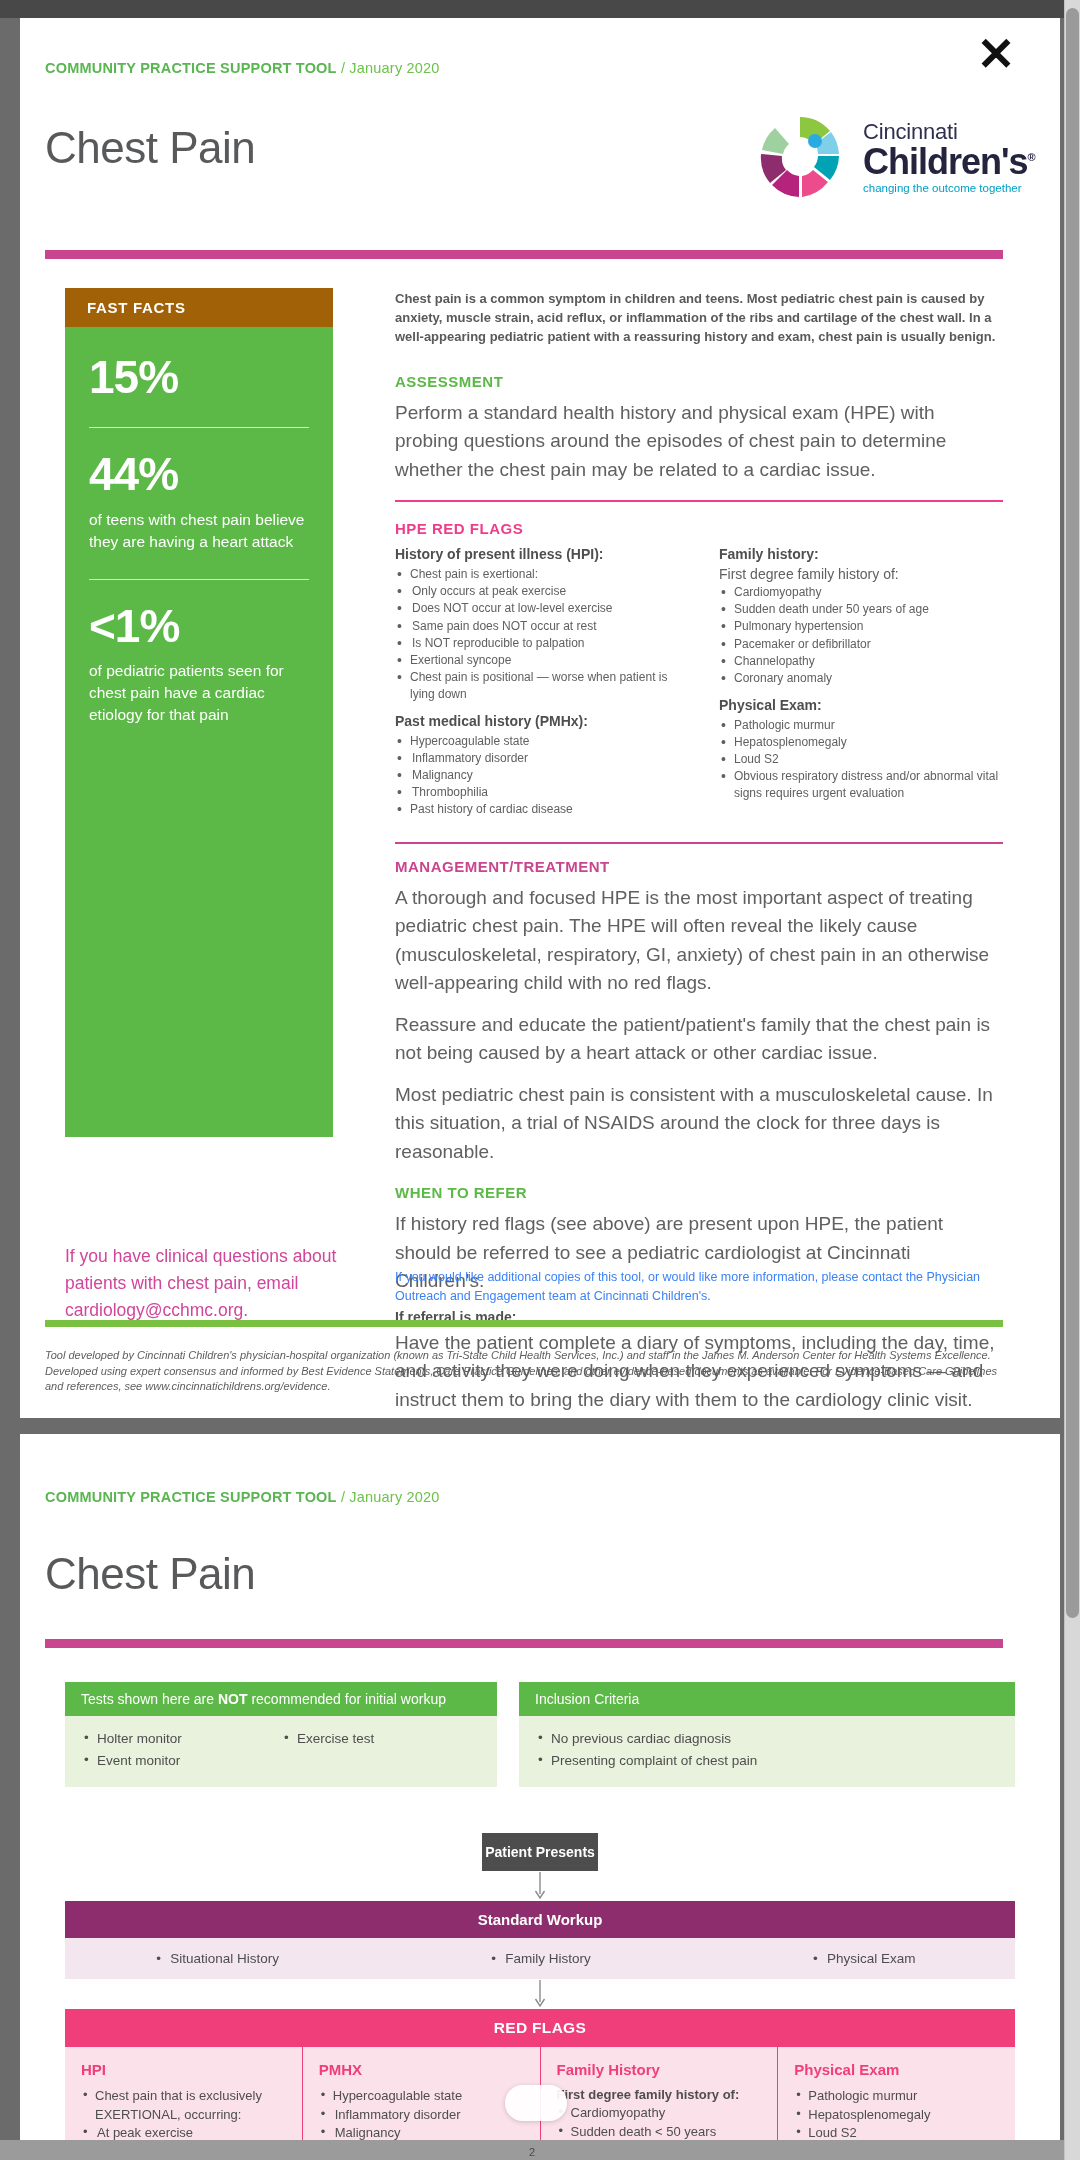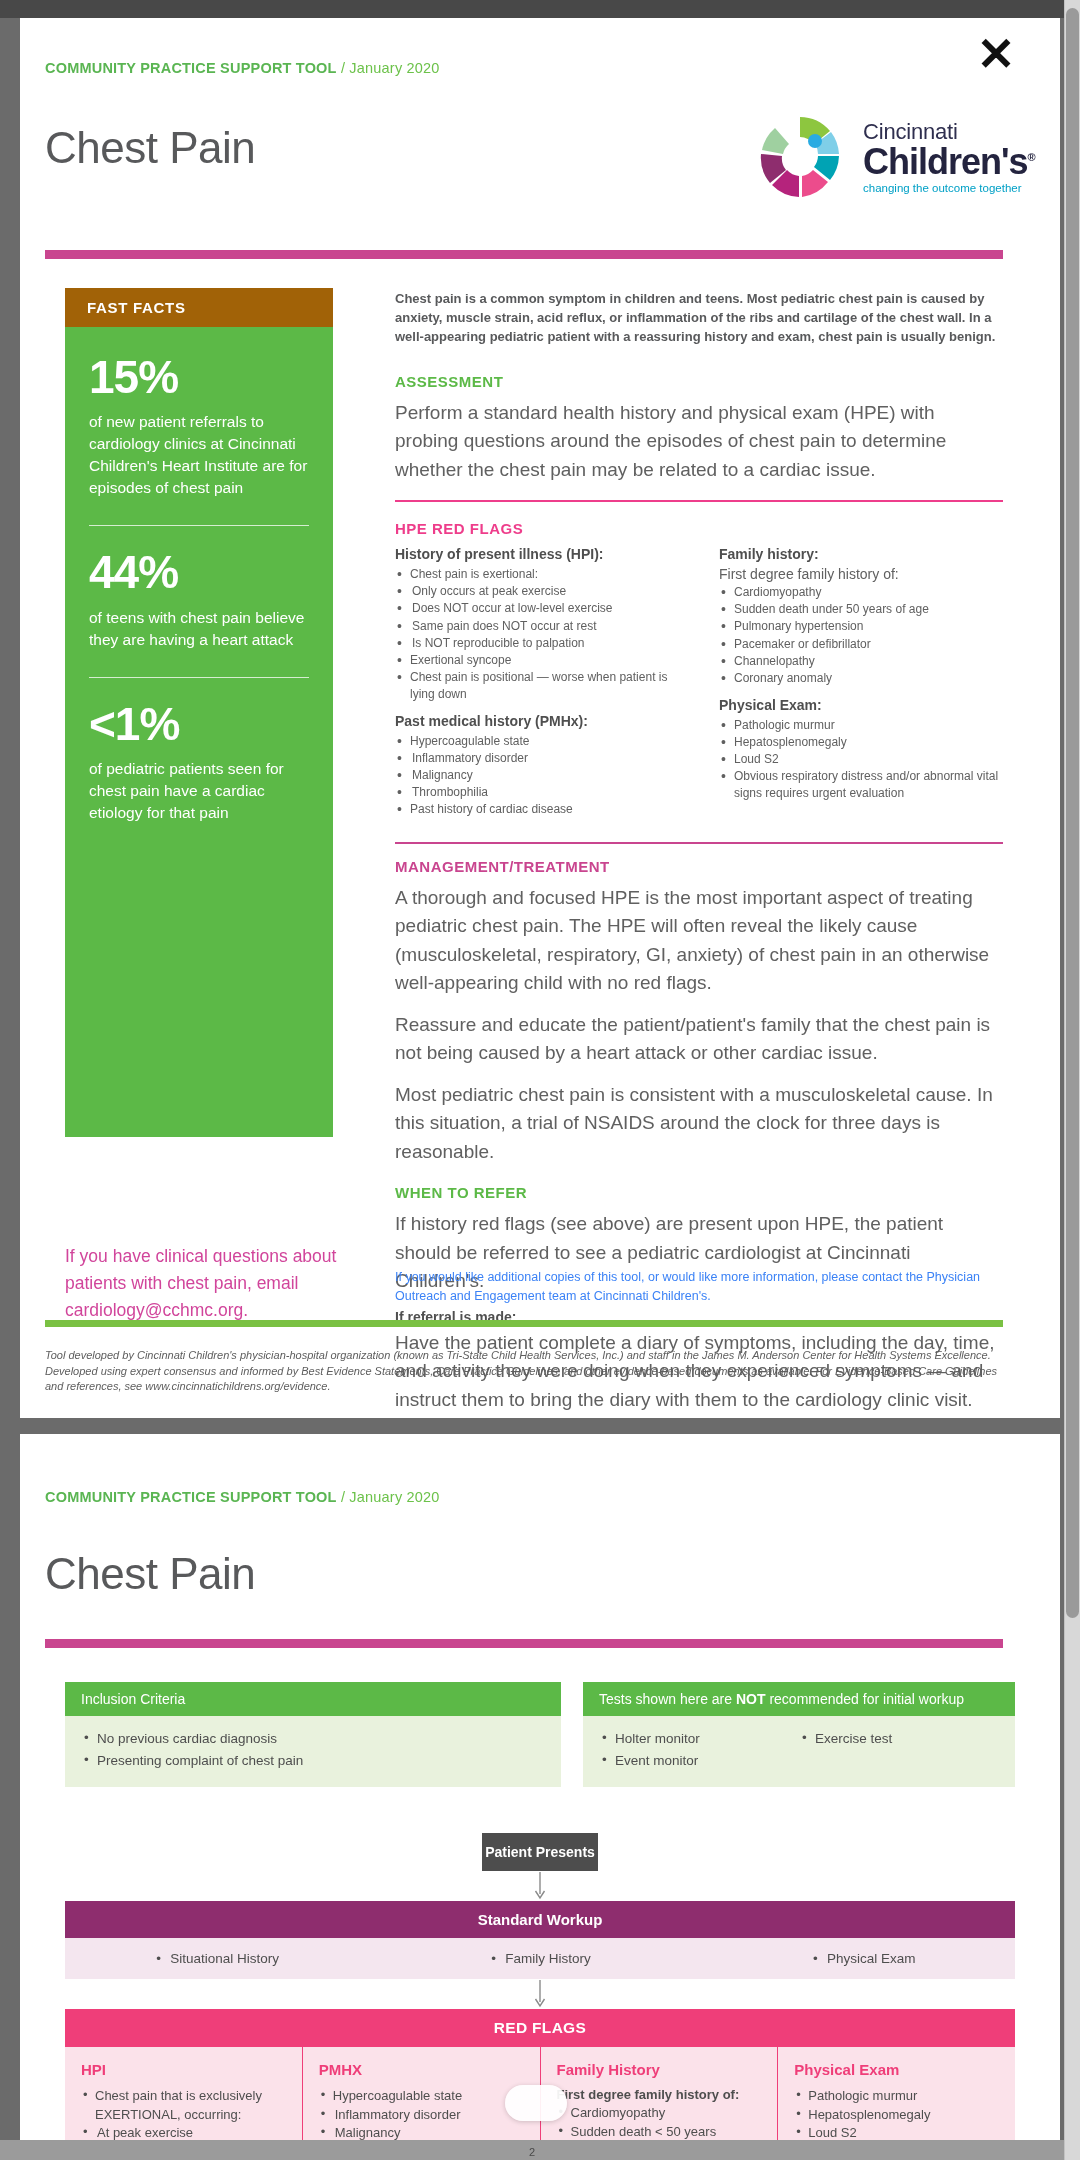--- a/index.html
+++ b/index.html
@@ -279,21 +279,20 @@
         </div>
       </div>
 
       <div class="rule-magenta" style="top:232px"></div>
 
       <div class="ff-wrap">
         <div class="ff-head">FAST FACTS</div>
         <div class="ff-body">
           <div>
             <div class="ff-num">15%</div>
-            <div class="ff-txt">of new patient referrals to cardiology clinics at Cincinnati Children's Heart Institute are for episodes of chest pain</div>
           </div>
           <div class="ff-div"></div>
           <div>
             <div class="ff-num">44%</div>
             <div class="ff-txt">of teens with chest pain believe they are having a heart attack</div>
           </div>
           <div class="ff-div"></div>
           <div>
             <div class="ff-num">&lt;1%</div>
             <div class="ff-txt">of pediatric patients seen for chest pain have a cardiac etiology for that pain</div>
@@ -388,48 +387,48 @@
         <b>COMMUNITY PRACTICE SUPPORT TOOL</b><span> / January 2020</span>
       </div>
 
       <div class="page-title" style="top:115px">Chest Pain</div>
 
       <div class="rule-magenta" style="top:205px"></div>
 
       <div class="flow">
 
         <div class="panel-row">
-          <div class="panel narrow">
-            <div class="panel-head">Inclusion Criteria</div>
-            <div class="panel-body">
-              <div class="col">
-                <ul class="plist">
-                  <li>No previous cardiac diagnosis</li>
-                  <li>Presenting complaint of chest pain</li>
-                </ul>
-              </div>
-            </div>
-          </div>
-
           <div class="panel">
             <div class="panel-head"><span>Tests shown here are </span><b>NOT</b><span> recommended for initial workup</span></div>
             <div class="panel-body">
               <div class="col">
                 <ul class="plist">
                   <li>Holter monitor</li>
                   <li>Event monitor</li>
                 </ul>
               </div>
               <div class="col">
                 <ul class="plist">
                   <li>Exercise test</li>
                 </ul>
               </div>
             </div>
           </div>
+
+          <div class="panel narrow">
+            <div class="panel-head">Inclusion Criteria</div>
+            <div class="panel-body">
+              <div class="col">
+                <ul class="plist">
+                  <li>No previous cardiac diagnosis</li>
+                  <li>Presenting complaint of chest pain</li>
+                </ul>
+              </div>
+            </div>
+          </div>
         </div>
 
         <div class="node-dark">Patient Presents</div>
 
         <div class="arrow">
           <svg width="14" height="28" viewBox="0 0 14 28">
             <line x1="7" y1="0" x2="7" y2="22" stroke="#8a8a8a" stroke-width="1.4"></line>
             <path d="M2.5 19 L7 26 L11.5 19" fill="none" stroke="#8a8a8a" stroke-width="1.4"></path>
           </svg>
         </div>

